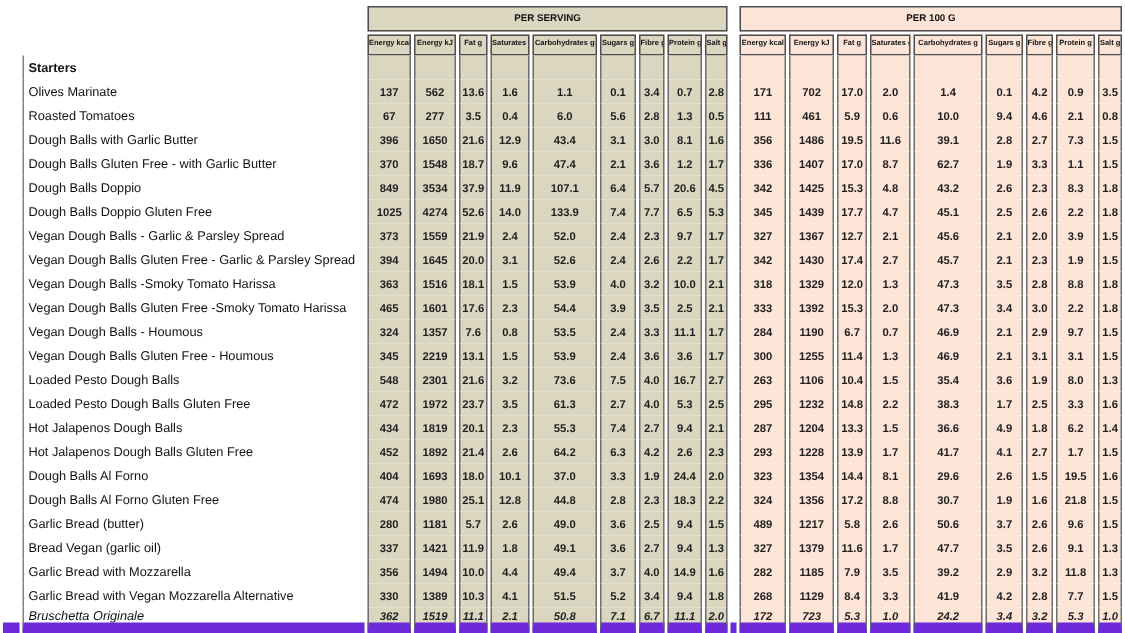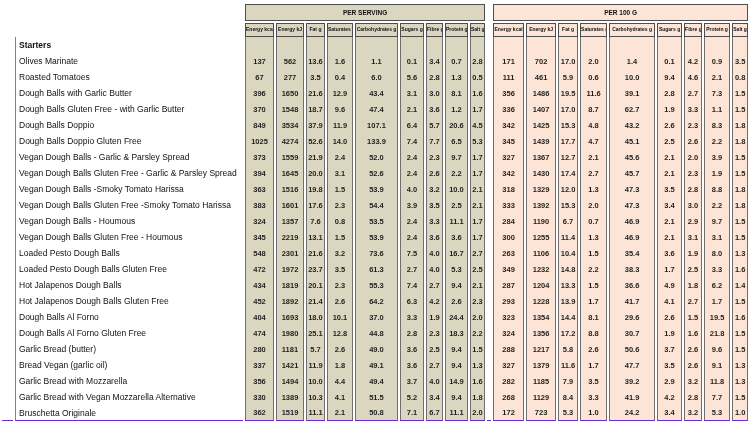--- a/index.html
+++ b/index.html
@@ -49,21 +49,21 @@
   }
   td.data.serving{background:var(--serving-bg,#dbd6c0);}
   td.data.per100{background:var(--per100-bg,#fce4d6);}
   td.label{
     font-size:8.5px;
     color:#111;
     padding-left:3px;
     border-left:1px solid #808080;
   }
   td.label.bold{font-weight:bold;}
-  tr.row-last td{border-bottom:1px solid #6d28d9;}
+  tr.row-last td{border-bottom:7px solid #6d28d9;font-style:italic;}
   td.blank{background:none;border:none;}
 </style>
 </head>
 <body>
 
 <div class="sheet">
   <table>
     <colgroup>
       <col style="width:11px">
       <col style="width:228px">
@@ -324,42 +324,42 @@
           <td class="data per100">2.1</td>
           <td class="data per100">2.3</td>
           <td class="data per100">1.9</td>
           <td class="data per100">1.5</td>
         </tr>
         <tr class="data-row">
           <td class="blank"></td>
           <td class="label">Vegan Dough Balls -Smoky Tomato Harissa</td>
           <td class="data serving">363</td>
           <td class="data serving">1516</td>
-          <td class="data serving">19.8</td>
+          <td class="data serving">18.1</td>
           <td class="data serving">1.5</td>
           <td class="data serving">53.9</td>
           <td class="data serving">4.0</td>
           <td class="data serving">3.2</td>
           <td class="data serving">10.0</td>
           <td class="data serving">2.1</td>
           <td class="blank"></td>
           <td class="data per100">318</td>
           <td class="data per100">1329</td>
           <td class="data per100">12.0</td>
           <td class="data per100">1.3</td>
           <td class="data per100">47.3</td>
           <td class="data per100">3.5</td>
           <td class="data per100">2.8</td>
           <td class="data per100">8.8</td>
           <td class="data per100">1.8</td>
         </tr>
         <tr class="data-row">
           <td class="blank"></td>
           <td class="label">Vegan Dough Balls Gluten Free -Smoky Tomato Harissa</td>
-          <td class="data serving">383</td>
+          <td class="data serving">465</td>
           <td class="data serving">1601</td>
           <td class="data serving">17.6</td>
           <td class="data serving">2.3</td>
           <td class="data serving">54.4</td>
           <td class="data serving">3.9</td>
           <td class="data serving">3.5</td>
           <td class="data serving">2.5</td>
           <td class="data serving">2.1</td>
           <td class="blank"></td>
           <td class="data per100">333</td>
@@ -447,21 +447,21 @@
           <td class="data serving">472</td>
           <td class="data serving">1972</td>
           <td class="data serving">23.7</td>
           <td class="data serving">3.5</td>
           <td class="data serving">61.3</td>
           <td class="data serving">2.7</td>
           <td class="data serving">4.0</td>
           <td class="data serving">5.3</td>
           <td class="data serving">2.5</td>
           <td class="blank"></td>
-          <td class="data per100">349</td>
+          <td class="data per100">295</td>
           <td class="data per100">1232</td>
           <td class="data per100">14.8</td>
           <td class="data per100">2.2</td>
           <td class="data per100">38.3</td>
           <td class="data per100">1.7</td>
           <td class="data per100">2.5</td>
           <td class="data per100">3.3</td>
           <td class="data per100">1.6</td>
         </tr>
         <tr class="data-row">
@@ -562,21 +562,21 @@
           <td class="data serving">280</td>
           <td class="data serving">1181</td>
           <td class="data serving">5.7</td>
           <td class="data serving">2.6</td>
           <td class="data serving">49.0</td>
           <td class="data serving">3.6</td>
           <td class="data serving">2.5</td>
           <td class="data serving">9.4</td>
           <td class="data serving">1.5</td>
           <td class="blank"></td>
-          <td class="data per100">288</td>
+          <td class="data per100">489</td>
           <td class="data per100">1217</td>
           <td class="data per100">5.8</td>
           <td class="data per100">2.6</td>
           <td class="data per100">50.6</td>
           <td class="data per100">3.7</td>
           <td class="data per100">2.6</td>
           <td class="data per100">9.6</td>
           <td class="data per100">1.5</td>
         </tr>
         <tr class="data-row">

